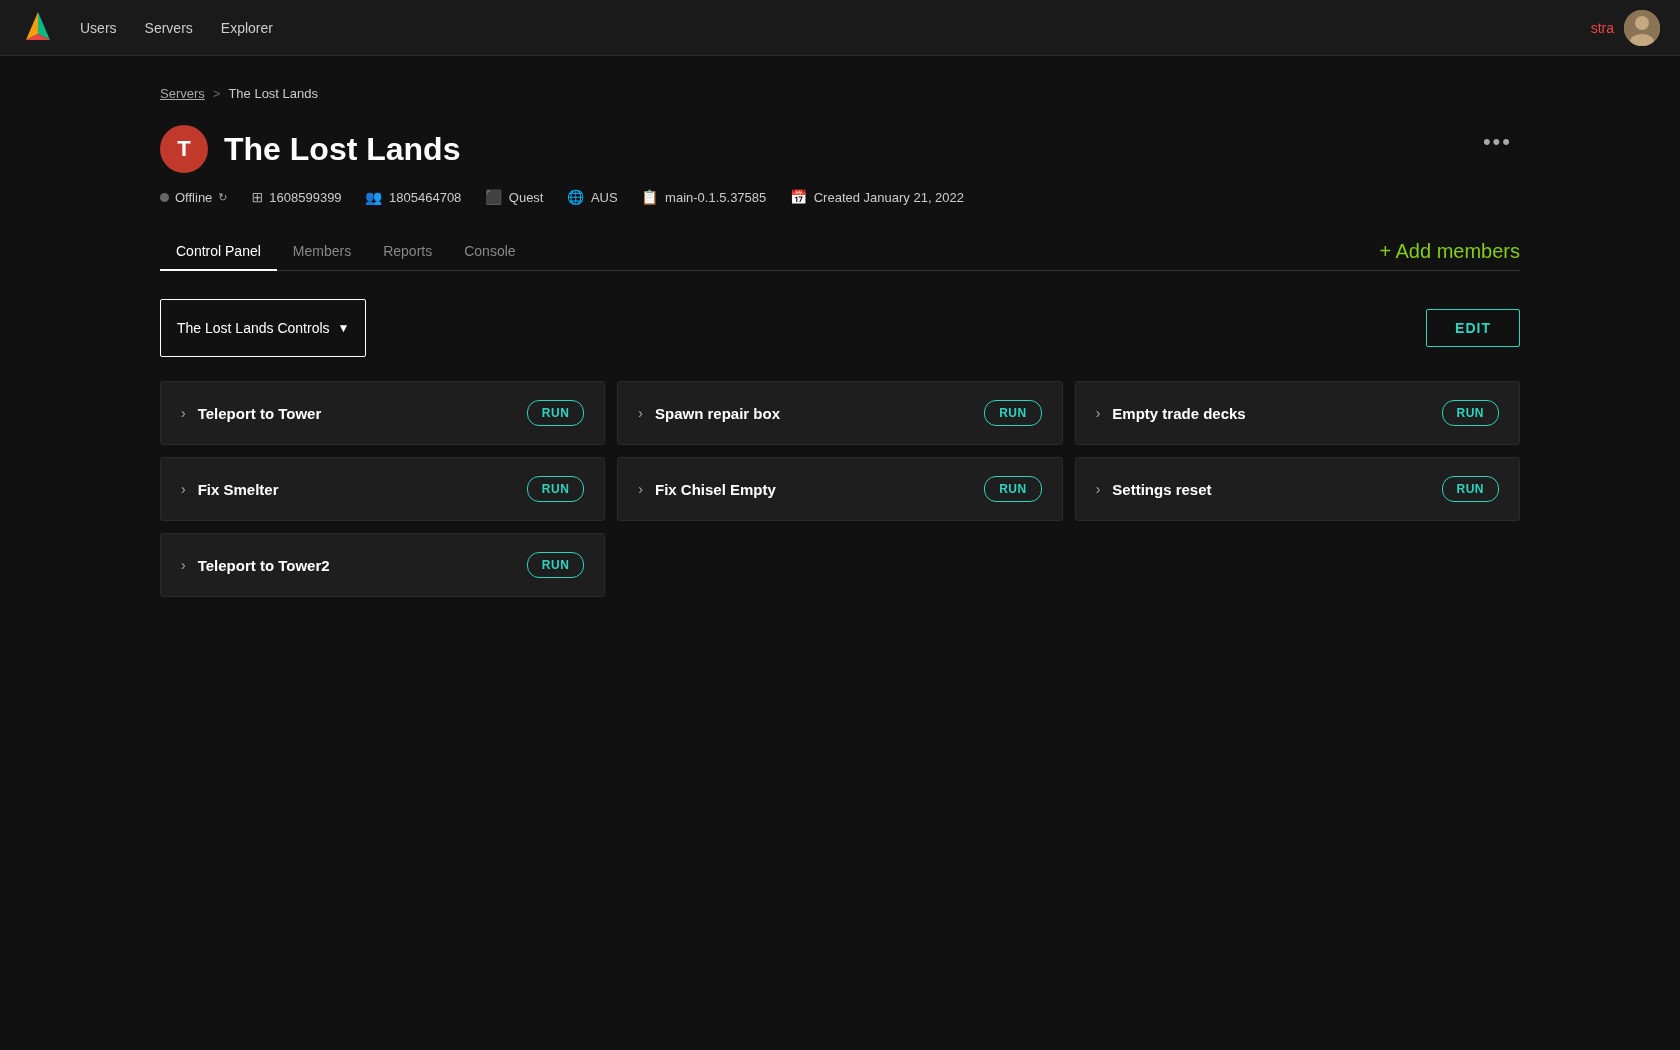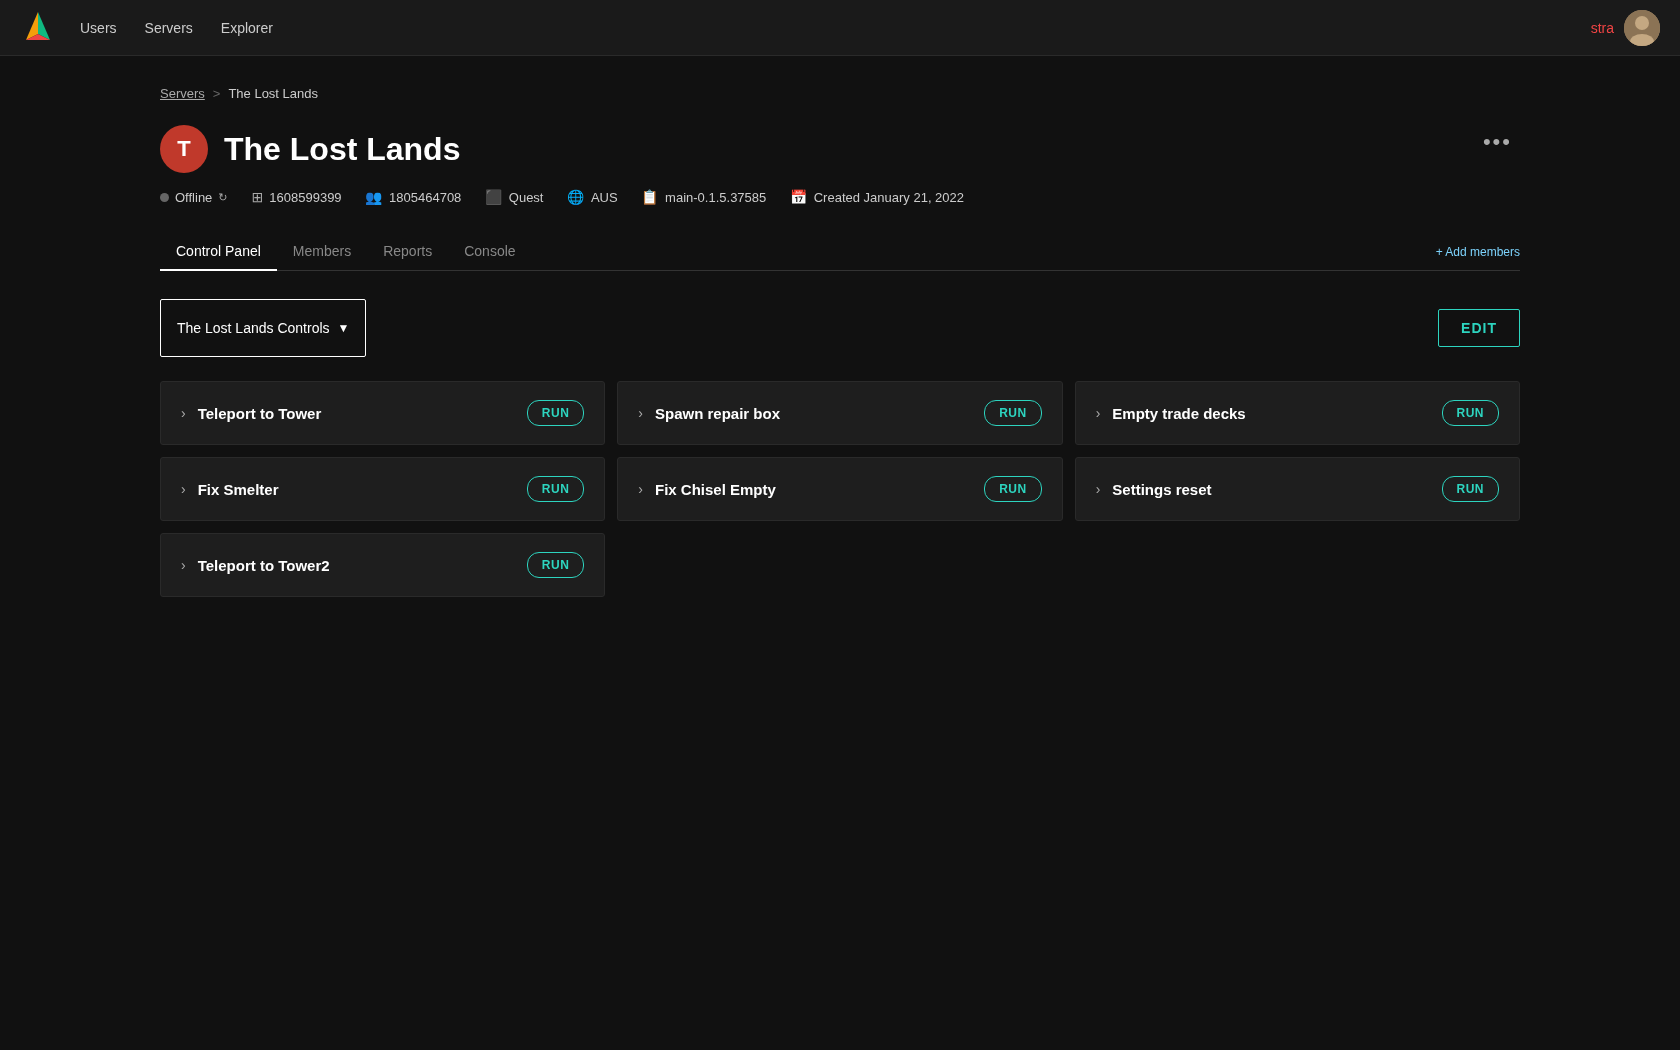--- a/index.html
+++ b/index.html
@@ -175,22 +175,22 @@
       color: #888;
       border-bottom: 2px solid transparent;
       margin-bottom: -1px;
     }
     .tab.active {
       color: #ffffff;
       border-bottom: 2px solid #ffffff;
     }
     .add-members-btn {
       margin-left: auto;
-      color: #7dd3fc;
-      font-size: 12px;
+      color: #84cc16;
+      font-size: 20px;
       cursor: pointer;
       background: none;
       border: none;
     }
 
     
     .controls-header {
       display: flex;
       align-items: center;
       justify-content: space-between;
@@ -208,21 +208,21 @@
       font-size: 14px;
       border-radius: 2px;
     }
     .dropdown-arrow {
       font-size: 12px;
     }
     .edit-btn {
       border: 1px solid #2dd4bf;
       background: none;
       color: #2dd4bf;
-      padding: 10px 22px;
+      padding: 10px 28px;
       font-size: 14px;
       font-weight: 600;
       cursor: pointer;
       letter-spacing: 1px;
       border-radius: 2px;
     }
 
     
     .commands-grid {
       display: grid;

